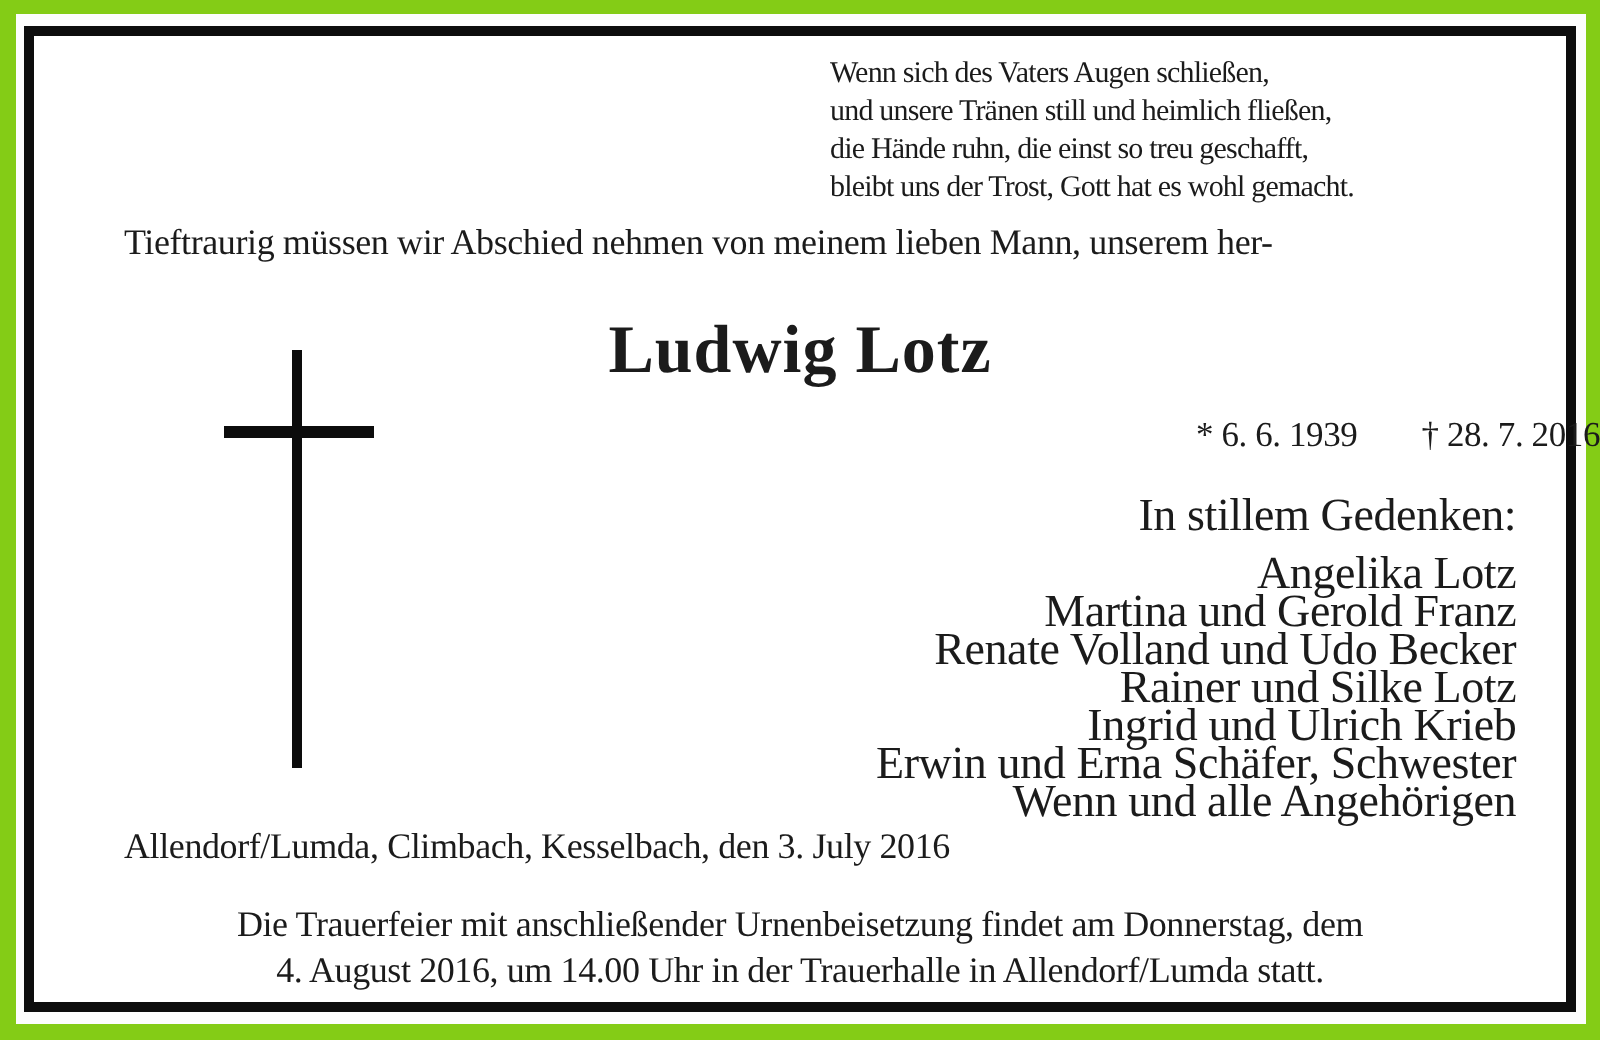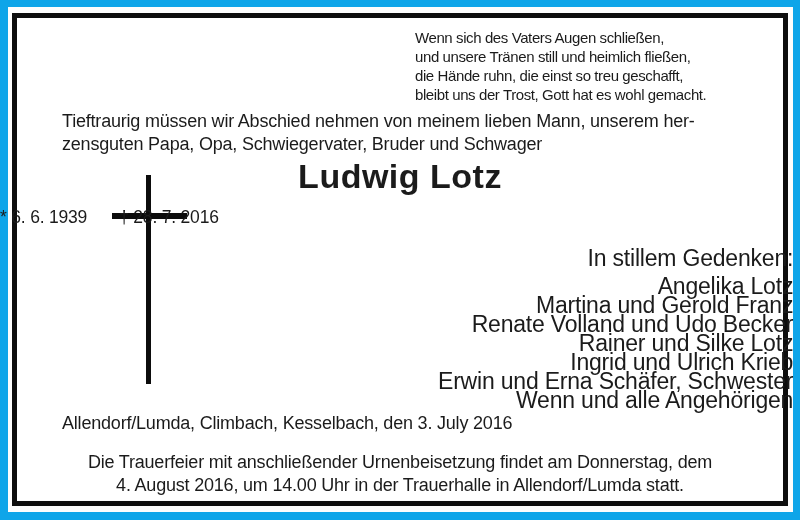--- a/index.html
+++ b/index.html
@@ -1,21 +1,21 @@
 <!DOCTYPE html>
 <html><head>
 <meta charset="utf-8">
 <style>
   html, body { margin: 0; padding: 0; background: #000; }
   .clip {
     position: relative;
     width: 800px; height: 520px;
-    background: #0ea5e9;
+    background: #84cc16;
     overflow: hidden;
-    font-family: Liberation Sans, sans-serif;
+    font-family: Liberation Serif, serif;
     color: #1b1b1b;
   }
   .paper {
     position: absolute;
     left: 8px; top: 7px; right: 7px; bottom: 8px;
     background: #fdfdfd;
   }
   .frame {
     position: absolute;
     left: 12px; top: 13px; right: 12px; bottom: 14px;
@@ -53,21 +53,21 @@
   }
   .name {
     left: 0; width: 800px; top: 157px;
     margin: 0;
     text-align: center;
     font-size: 34px; font-weight: 700;
     letter-spacing: 0.5px;
   }
   .dates {
     left: 0; width: 800px; top: 207px;
-    text-align: left;
+    text-align: right;
     font-size: 17.5px;
     letter-spacing: -0.2px;
   }
   .birth { margin-right: 32px; }
   .memorial {
     left: 438px; top: 248px;
     font-size: 23px;
     letter-spacing: -0.2px;
     text-align: right;
   }
@@ -98,21 +98,20 @@
 
     <div class="poem">
       <div>Wenn sich des Vaters Augen schließen,</div>
       <div>und unsere Tränen still und heimlich fließen,</div>
       <div>die Hände ruhn, die einst so treu geschafft,</div>
       <div>bleibt uns der Trost, Gott hat es wohl gemacht.</div>
     </div>
 
     <div class="intro">
       <div>Tieftraurig müssen wir Abschied nehmen von meinem lieben Mann, unserem her-</div>
-      <div>zensguten Papa, Opa, Schwiegervater, Bruder und Schwager</div>
     </div>
 
     <div class="cross">
       <div class="cross-v"></div>
       <div class="cross-h"></div>
     </div>
 
     <h1 class="name">Ludwig Lotz</h1>
 
     <div class="dates">

